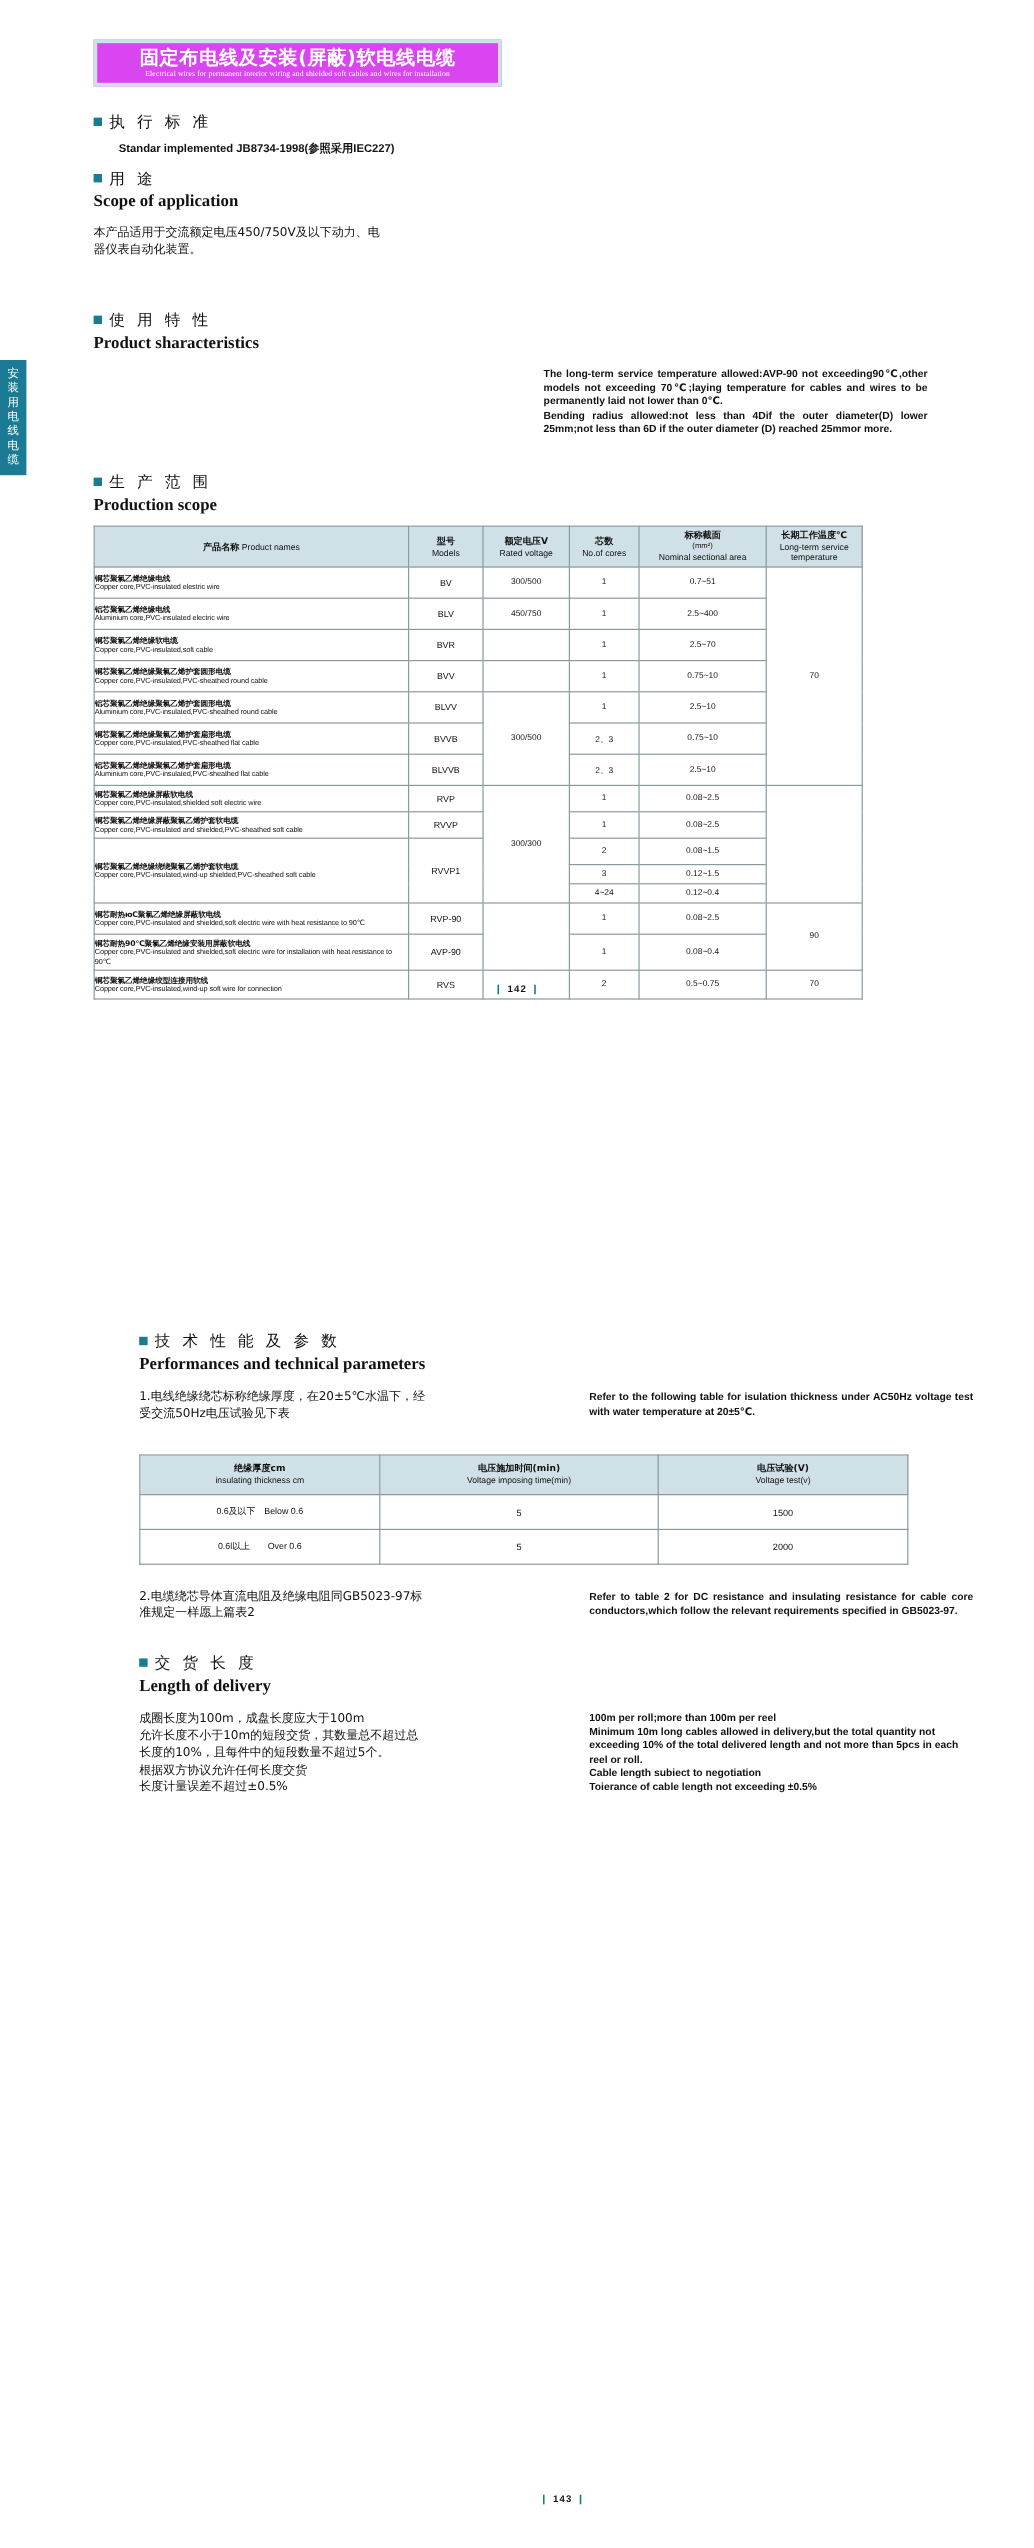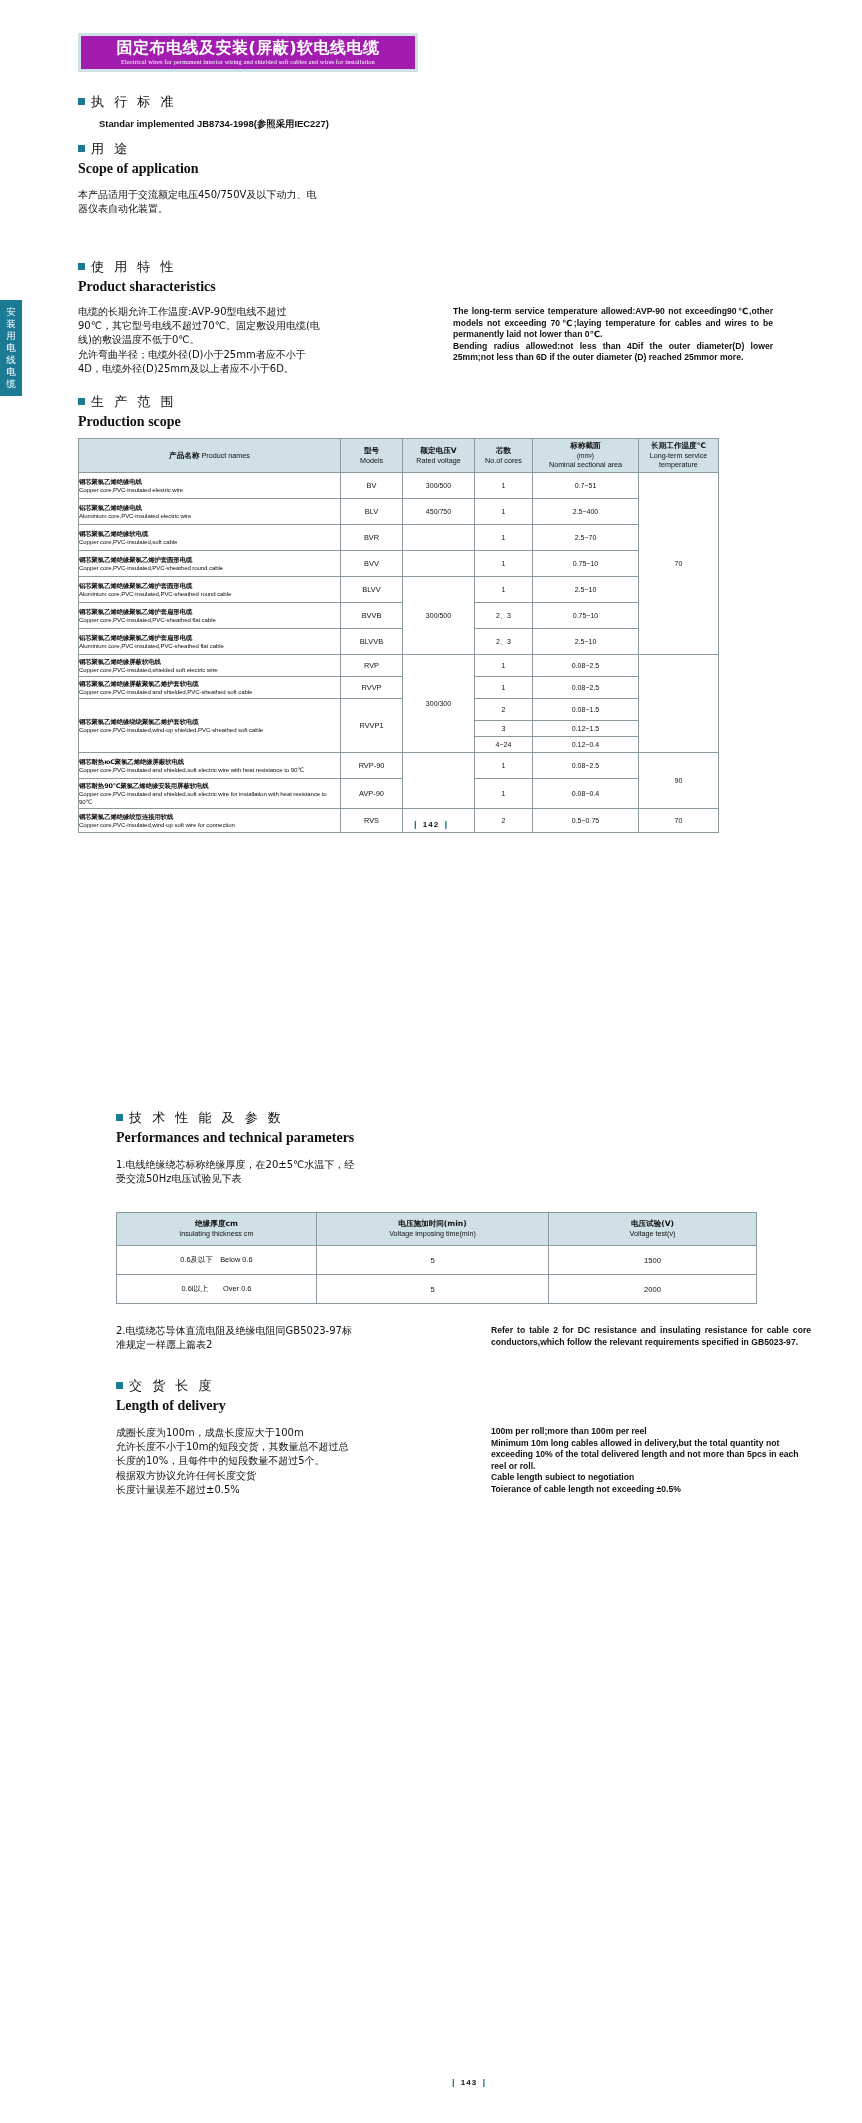--- a/index.html
+++ b/index.html
@@ -17,21 +17,21 @@
     background: #fff;
   }
   .page1 { height: 1062px; }
   .page2 { height: 1061px; margin-left: 38px; }
 
   
   .banner {
     position: absolute;
     left: 78px; top: 33px;
     width: 340px; height: 39px;
-    background: #a21caf;
+    background: #d946ef;
     border: 3px solid #cfe0e6;
     display: flex;
     flex-direction: column;
     align-items: center;
     justify-content: center;
     color: #fff;
   }
   .banner-cn {
     font-size: 16px; font-weight: 700; letter-spacing: .5px;
     line-height: 1.05;
@@ -210,25 +210,20 @@
     <div class="sec-cn"><span class="sq"></span><span>用 途</span></div>
     <div class="sec-en">Scope of application</div>
   </div>
   <div class="body-cn" style="left:78px; top:188px; width:255px;">本产品适用于交流额定电压450/750V及以下动力、电
 器仪表自动化装置。</div>
 
   <div class="sec" style="left:78px; top:258px;">
     <div class="sec-cn"><span class="sq"></span><span>使 用 特 性</span></div>
     <div class="sec-en">Product sharacteristics</div>
   </div>
-  <div class="body-cn" style="left:78px; top:305px; width:265px;">电缆的长期允许工作温度:AVP-90型电线不超过
-90℃，其它型号电线不超过70℃。固定敷设用电缆(电
-线)的敷设温度不低于0℃。
-允许弯曲半径；电缆外径(D)小于25mm者应不小于
-4D，电缆外径(D)25mm及以上者应不小于6D。</div>
   <div class="body-en" style="left:453px; top:306px; width:320px;">The long-term service temperature allowed:AVP-90 not exceeding90℃,other models not exceeding 70℃;laying temperature for cables and wires to be permanently laid not lower than 0℃.
 Bending radius allowed:not less than 4Dif the outer diameter(D) lower 25mm;not less than 6D if the outer diameter (D) reached 25mmor more.</div>
 
   <div class="sec" style="left:78px; top:393px;">
     <div class="sec-cn"><span class="sq"></span><span>生 产 范 围</span></div>
     <div class="sec-en">Production scope</div>
   </div>
 
   <table class="prod" id="prod-table" style="left:78px; top:438px; width:640px;">
     <colgroup>
@@ -418,20 +413,21 @@
 
 <div class="page page2">
 
   <div class="sec" style="left:78px; top:47px;">
     <div class="sec-cn"><span class="sq"></span><span>技 术 性 能 及 参 数</span></div>
     <div class="sec-en">Performances and technical parameters</div>
   </div>
 
   <div class="body-cn" style="left:78px; top:96px; width:272px;">1.电线绝缘绕芯标称绝缘厚度，在20±5℃水温下，经
 受交流50Hz电压试验见下表</div>
+  <div class="body-en" style="left:453px; top:97px; width:320px;">Refer to the following table for isulation thickness under AC50Hz voltage test with water temperature at 20±5℃.</div>
 
   <table class="t2" style="left:78px; top:150px; width:640px;">
     <colgroup>
         <col style="width:200px">
         <col style="width:232px">
         <col style="width:208px">
       </colgroup>
     <thead>
       <tr>
         <th>

